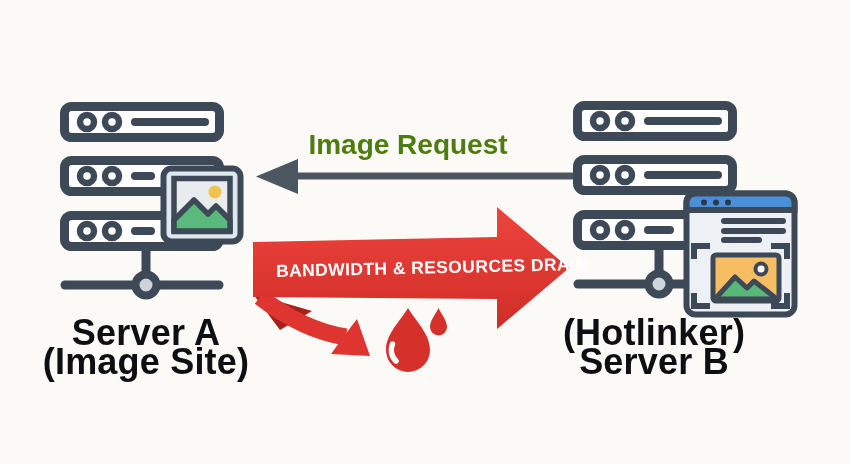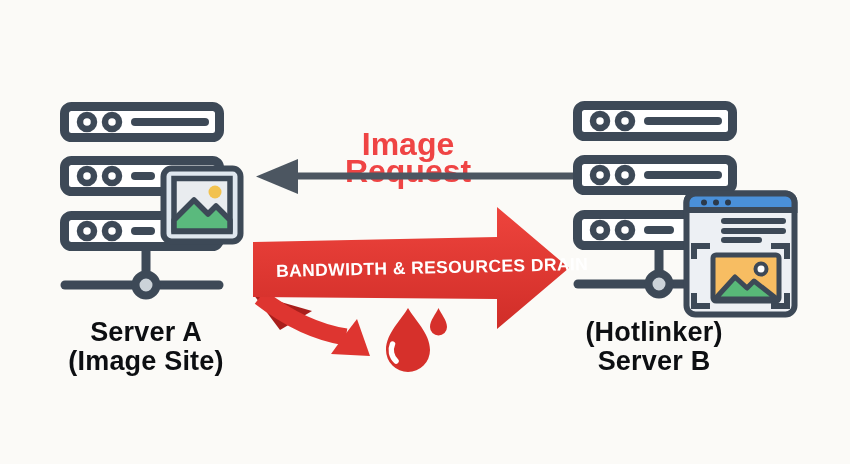--- a/index.html
+++ b/index.html
@@ -9,33 +9,33 @@
     background:#fbfaf7;
     overflow:hidden;
     font-family:"Liberation Sans",sans-serif;
   }
   .abs{position:absolute;}
   .server-label{
     position:absolute;
     width:220px;
     text-align:center;
     font-weight:700;
-    font-size:27px;
+    font-size:36px;
     line-height:29px;
     color:#0d0f12;
     letter-spacing:0.2px;
   }
   .request-label{
     position:absolute;
     width:220px;
     text-align:center;
     font-weight:700;
-    font-size:32px;
+    font-size:28px;
     line-height:27px;
-    color:#ef4444;
+    color:#4d7c0f;
   }
   .drain-label{
     position:absolute;
     left:276px;top:258px;width:258px;
     text-align:center;
     font-weight:700;
     font-size:17.5px;
     line-height:20px;
     color:#ffffff;
     letter-spacing:0.4px;

